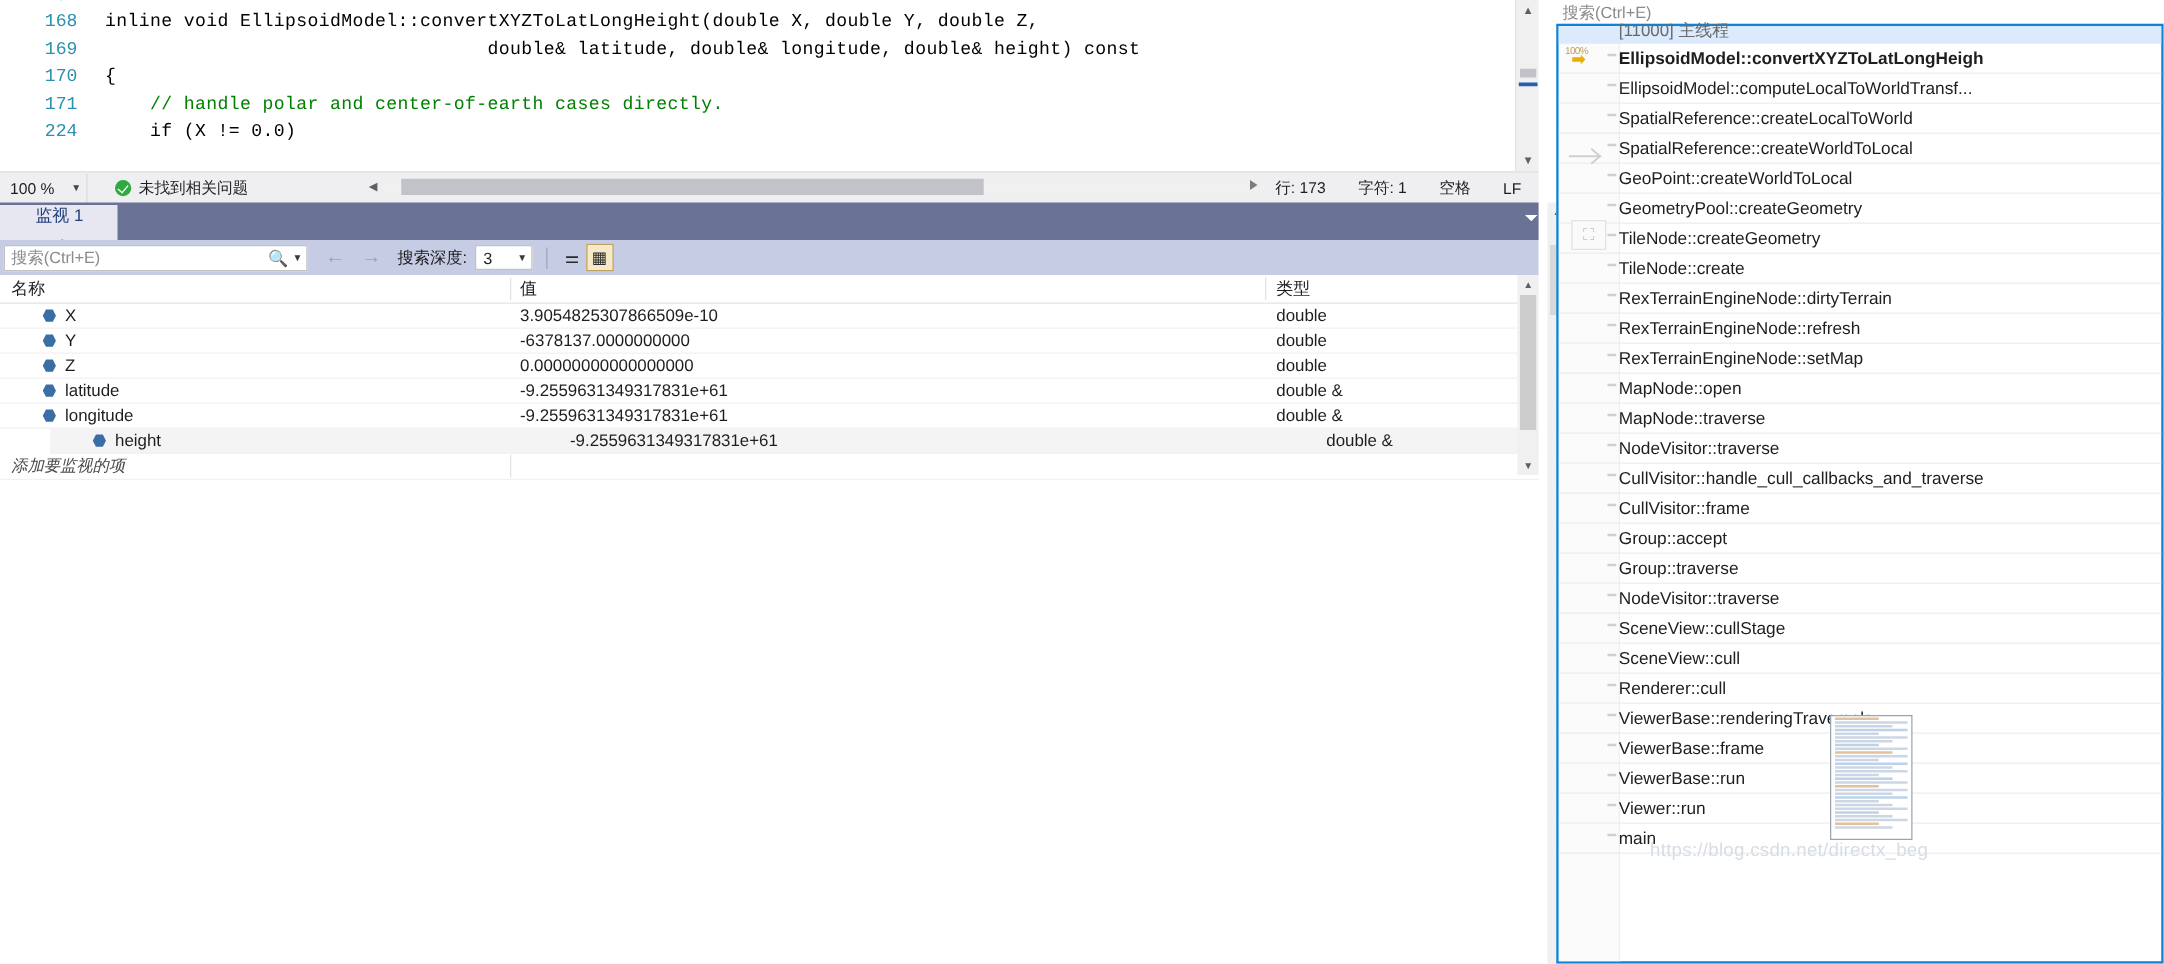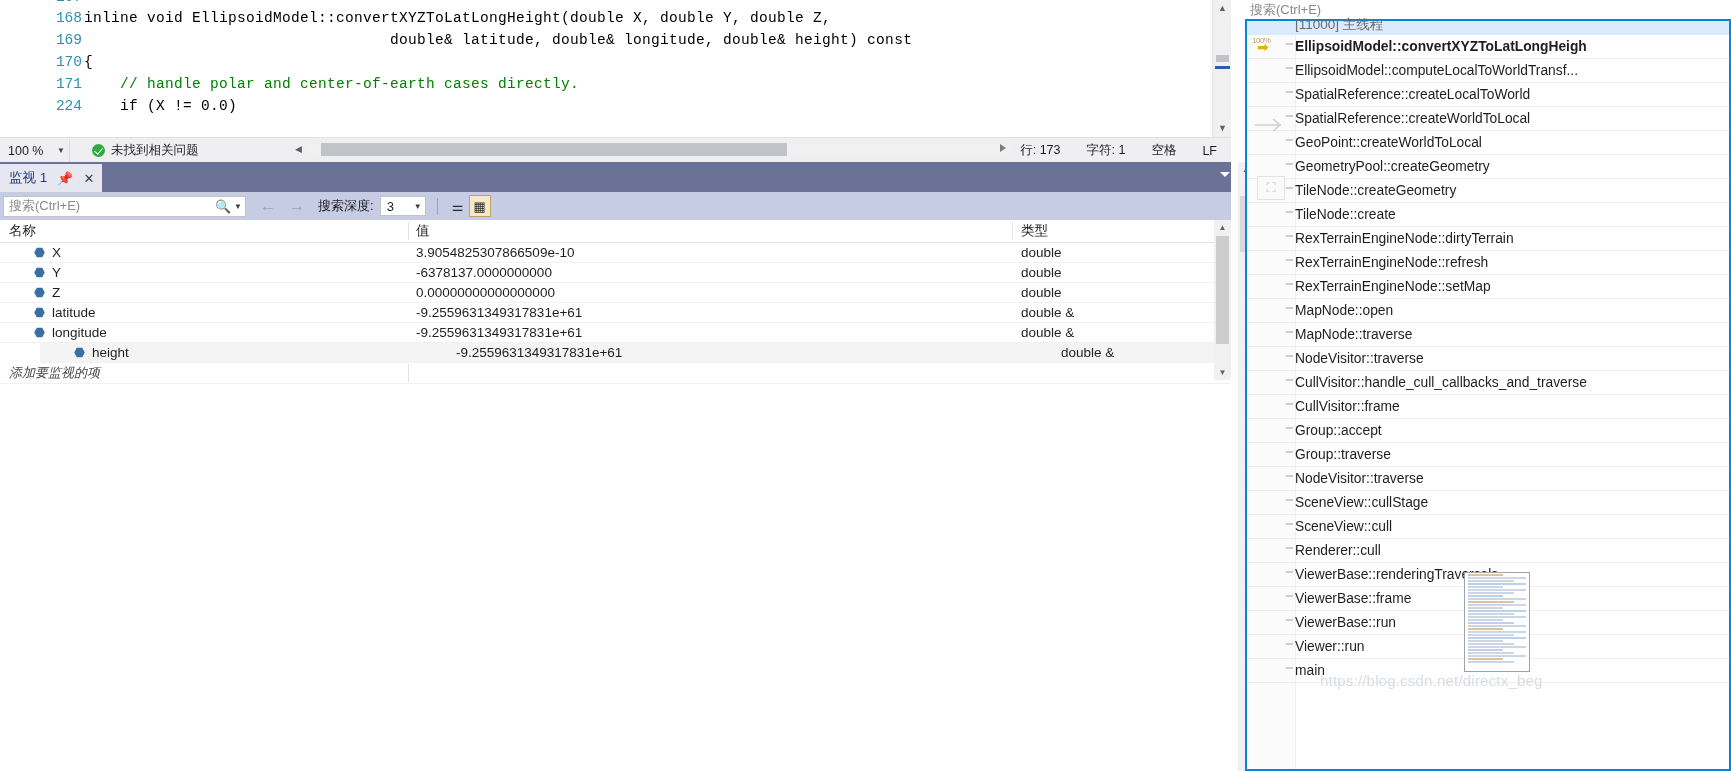--- a/index.html
+++ b/index.html
@@ -31,21 +31,21 @@
     white-space: pre;
     font-family: "Liberation Mono", "DejaVu Sans Mono", monospace;
     font-size: 14.5px;
     color: #000000;
   }
   .gutter-mark {
     position: absolute; left: 2px; top: 0; width: 22px; height: 22px;
     text-align: center;
   }
   .lineno {
-    position: absolute; left: 40px; top: 0; width: 42px;
+    position: absolute; left: 20px; top: 0; width: 42px;
     text-align: right;
     color: #2b91af;
     font-family: "Liberation Mono", "DejaVu Sans Mono", monospace;
     font-size: 14.5px;
   }
   .codetext {
     position: absolute; left: 84px; top: 0;
     font-family: "Liberation Mono", "DejaVu Sans Mono", monospace;
     font-size: 14.5px;
     letter-spacing: 0.3px;
@@ -146,20 +146,21 @@
     position:absolute; left:0; top:162px; width:1231px; height:30px;
     background:#6a7296;
   }
   .panel-tab {
     position:absolute; left:0; top:164px; height:28px;
     background:#e6e7f0;
     display:flex; align-items:center; gap:10px;
     padding: 0 8px 0 9px;
     box-sizing:border-box;
     min-width:94px;
+    flex-direction:column;
   }
   .panel-tab .tab-title { color:#1f3e79; font-size:13.5px; }
   .panel-tab .pin, .panel-tab .close {
     color:#3c3c43; font-size:13px; line-height:1;
   }
   .panel-collapse {
     position:absolute; right:6px; top:170px;
     width:0;height:0;border-left:5px solid transparent;
     border-right:5px solid transparent;border-top:5px solid #ffffff;
   }

